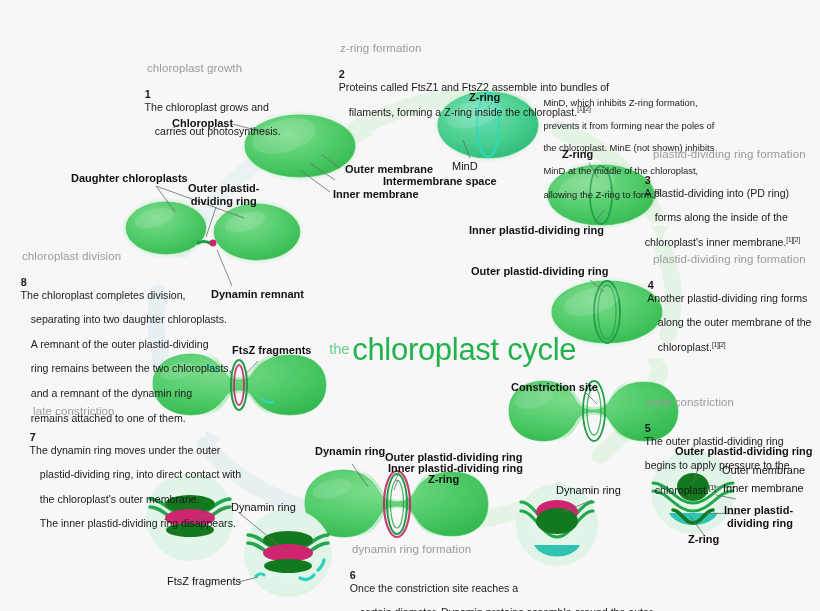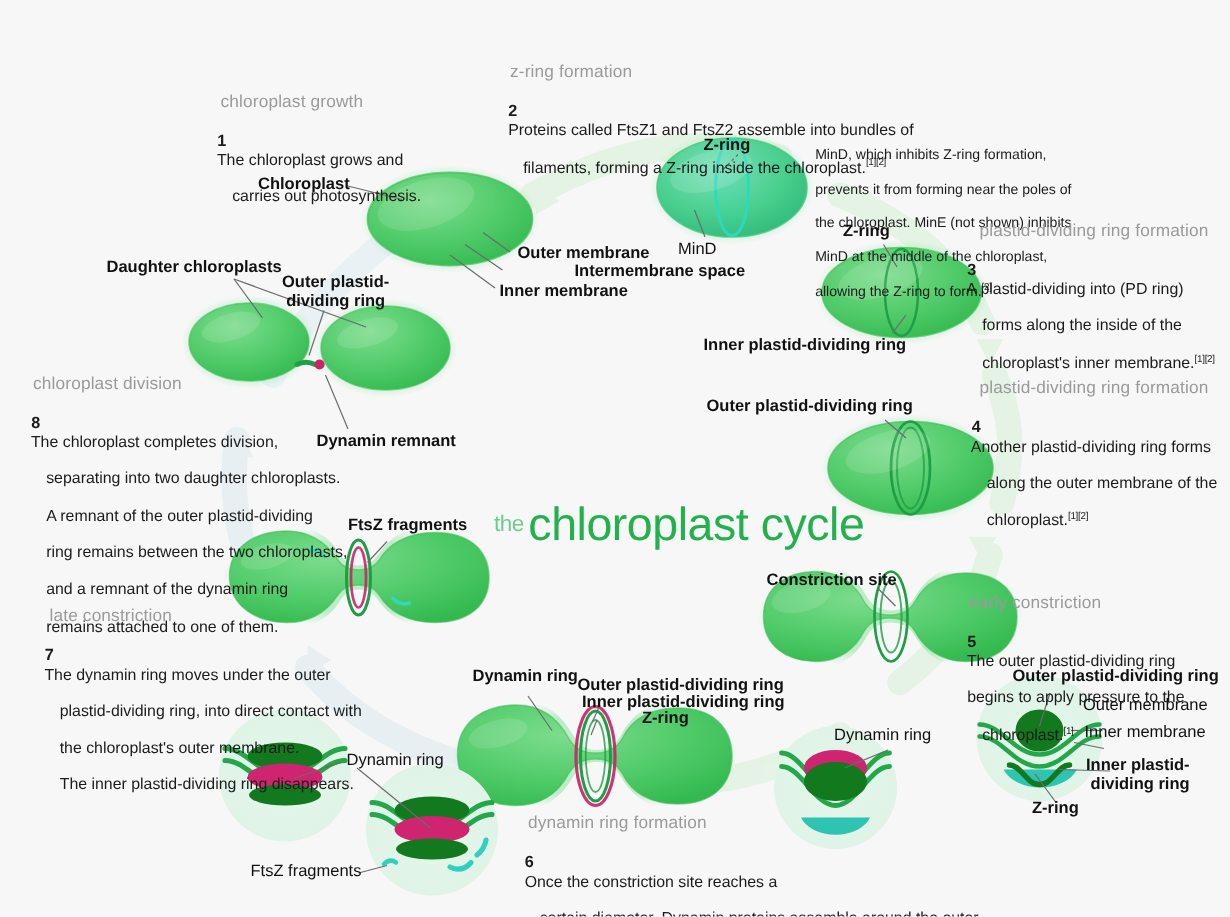--- a/index.html
+++ b/index.html
@@ -379,21 +379,21 @@
     <span>the chloroplast. MinE (not shown) inhibits</span><br>
     <span>MinD at the middle of the chloroplast,</span><br>
     <span>allowing the Z-ring to form.</span><span class="ref">[2]</span>
   </div>
 
   <div class="txt step-head" style="left:653px; top:148px;">plastid-dividing ring formation</div>
   <div class="txt step-body" style="left:633px; top:162px; width:185px;">
     <span class="step-num">3</span>
     <span>A plastid-dividing into (PD ring)</span><br>
     <span style="margin-left:10px; display:inline-block;">forms along the inside of the</span><br>
-    <span style="margin-left:10px; display:inline-block;">chloroplast's inner membrane.</span><span class="ref">[1][2]</span>
+    <span style="display:inline-block;">chloroplast's inner membrane.</span><span class="ref">[1][2]</span>
   </div>
 
   <div class="txt step-head" style="left:653px; top:253px;">plastid-dividing ring formation</div>
   <div class="txt step-body" style="left:636px; top:267px; width:186px;">
     <span class="step-num">4</span>
     <span>Another plastid-dividing ring forms</span><br>
     <span style="margin-left:10px; display:inline-block;">along the outer membrane of the</span><br>
     <span style="margin-left:10px; display:inline-block;">chloroplast.</span><span class="ref">[1][2]</span>
   </div>
 

